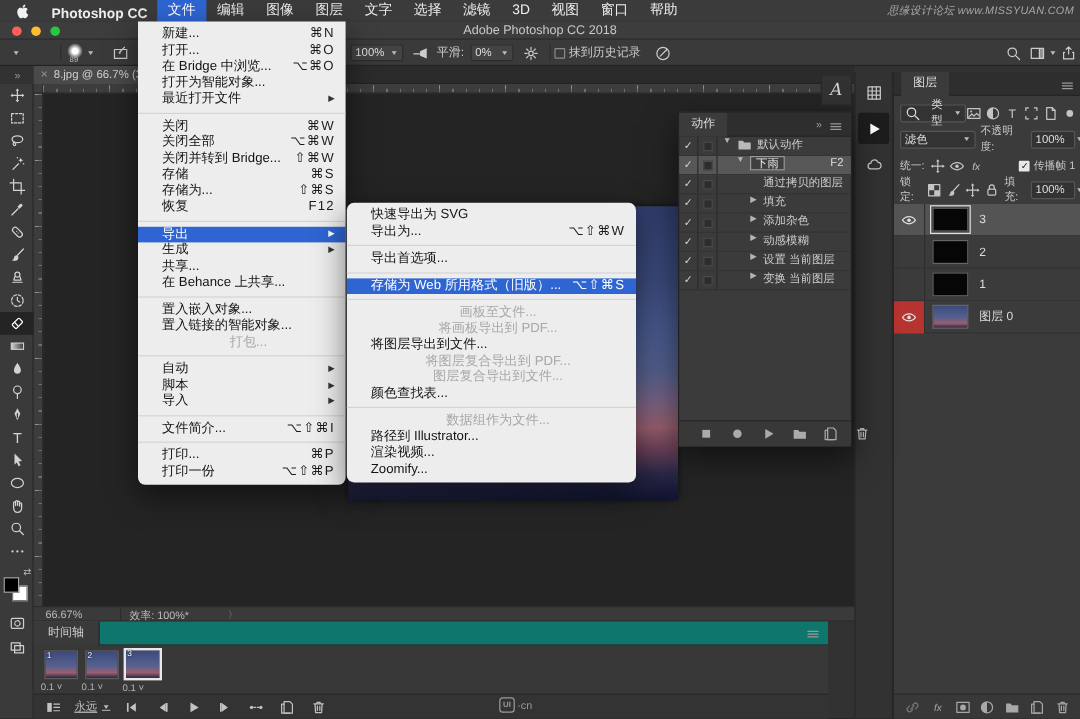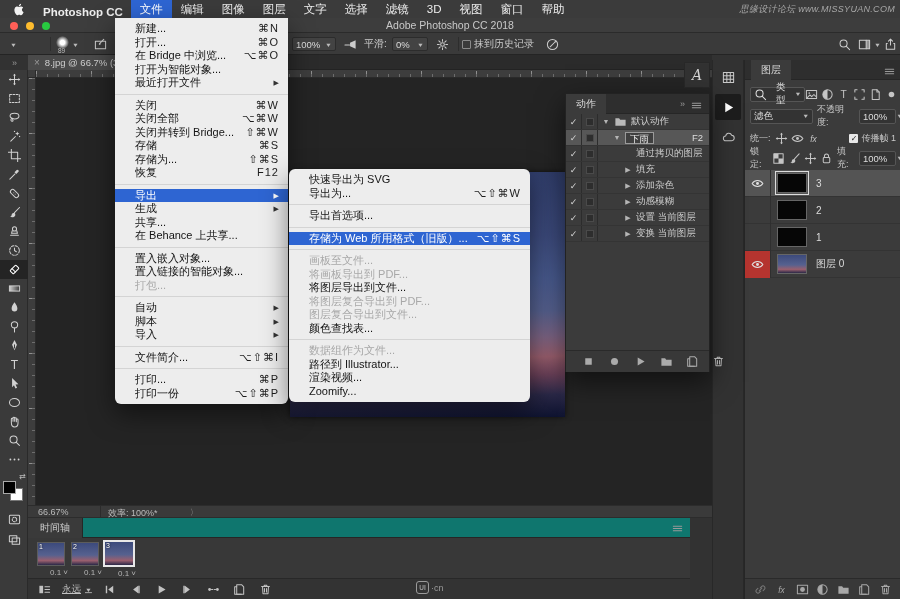--- a/index.html
+++ b/index.html
@@ -81,21 +81,21 @@
   .timeline{left:28px;top:518px;width:662px;height:81px;background:#383838;z-index:2;}
   .tl-tabrow{position:absolute;left:0;top:0;width:662px;height:20px;background:#0f766e;border-bottom:1px solid #262626;}
   .tl-tab{position:absolute;left:0;top:0;height:20px;padding:0 12px;background:#3a3a3a;color:#ccc;font-size:10px;
           line-height:20px;border-right:1px solid #262626;}
   .tl-menu{position:absolute;right:6px;top:4px;color:#999;}
   .frame{position:absolute;top:24px;width:34px;}
   .fr-thumb{position:relative;width:28px;height:24px;margin:0 auto;border:1px solid #5c5c5c;
      background:linear-gradient(180deg,#3c4a7c 0%,#56618f 55%,#9a5f6e 80%,#2a2847 100%);}
   .frame.sel .fr-thumb{width:32px;height:27px;border:2px solid #e8e8e8;margin-top:-2px;}
   .fr-num{position:absolute;left:1px;top:0px;font-size:7px;color:#fff;text-shadow:0 0 2px #000;}
-  .fr-delay{margin-top:2px;text-align:right;font-size:8px;color:#b5b5b5;}
+  .fr-delay{margin-top:2px;text-align:left;font-size:8px;color:#b5b5b5;}
   .tl-controls{position:absolute;left:0;top:60px;width:662px;height:21px;background:#333;border-top:1px solid #282828;
                display:flex;align-items:center;gap:10px;padding-left:8px;color:#c2c2c2;text-decoration:underline;}
   .tl-loop{display:flex;align-items:center;gap:4px;font-size:9.5px;color:#bbb;}
   .tl-ico{display:flex;align-items:center;justify-content:center;width:16px;color:#c2c2c2;}
   .uiwm{position:absolute;left:388px;top:2px;display:flex;align-items:center;gap:2px;color:#9a9a9a;}
   .ui-hex{width:13px;height:13px;border:1.5px solid #9a9a9a;border-radius:3px;transform:rotate(0deg);
           font-size:6.5px;font-weight:bold;display:flex;align-items:center;justify-content:center;color:#9a9a9a;}
   .ui-cn{font-size:9px;}
 
   
@@ -133,39 +133,39 @@
            box-shadow:0 10px 26px rgba(0,0,0,.55);z-index:6;font-size:9.5px;}
   .ap-header{position:absolute;left:0;top:0;width:143px;height:20px;background:#2e2e2e;border-bottom:1px solid #262626;}
   .ap-tab{position:absolute;left:0;top:0;height:20px;line-height:20px;padding:0 10px;background:#3b3b3b;color:#ddd;font-size:10px;}
   .ap-hico{position:absolute;top:5px;color:#999;font-size:9px;}
   .ap-rows{position:absolute;left:0;top:20px;width:143px;}
   .ap-row{height:16px;display:flex;align-items:stretch;border-bottom:1px solid #343434;color:#ccc;}
   .ap-row.sel{background:#575757;color:#eee;}
   .ap-check{width:16px;border-right:1px solid #2c2c2c;display:flex;align-items:center;justify-content:center;color:#d5d5d5;font-size:9px;flex:none;}
   .ap-box{width:16px;border-right:1px solid #2c2c2c;display:flex;align-items:center;justify-content:center;flex:none;}
   .ap-box i{width:8px;height:8px;background:#2d2d2d;border:1px solid #4a4a4a;}
-  .ap-content{flex:1;display:flex;align-items:center;gap:4px;overflow:hidden;white-space:nowrap;}
+  .ap-content{flex:1;display:flex;gap:4px;overflow:hidden;white-space:nowrap;}
   .ap-caret{color:#b5b5b5;font-size:7px;width:8px;text-align:center;flex:none;}
   .ap-namebox{border:1px solid #9a9a9a;background:#3f3f3f;padding:0 4px;height:12px;line-height:12px;color:#eee;}
   .ap-badge{margin-left:auto;margin-right:6px;color:#ddd;}
   .ap-bottom{position:absolute;left:0;top:256px;width:143px;height:22px;border-top:1px solid #2a2a2a;background:#383838;
              display:flex;align-items:center;gap:13px;padding-left:16px;color:#ababab;}
 
   
   .menu{background:#ededed;color:#141414;font-size:11px;z-index:50;padding:4px 0;
         box-shadow:0 10px 26px rgba(0,0,0,.5);}
   .filemenu{left:115px;top:18px;width:173px;border-radius:0 0 6px 6px;}
   .exportmenu{left:289px;top:169px;width:241px;border-radius:6px;z-index:51;}
   .menu-item{height:13.5px;line-height:13.5px;display:flex;align-items:center;padding:0 9px 0 20px;white-space:nowrap;}
   .menu-item .mi-label{flex:1;overflow:hidden;}
   .menu-item .mi-short{margin-left:10px;color:#1c1c1c;letter-spacing:1px;}
   .menu-item .mi-arrow{margin-left:10px;font-size:7px;color:#333;}
   .menu-item.hl{background:var(--hl,#2e65d2);color:#fff;}
   .menu-item.hl .mi-short,.menu-item.hl .mi-arrow{color:#fff;}
-  .menu-item.dis{color:#a8a8a8;}
+  .menu-item.dis{color:#a8a8a8;text-align:center;}
   .menu-sep{height:1px;background:#d4d4d4;margin:4px 0;}
 </style>
 </head>
 <body>
 
 <div id="stage">
 
   <div class="abs canvas">
     <div class="ruler-corner"></div>
     <div class="ruler-top"></div>

